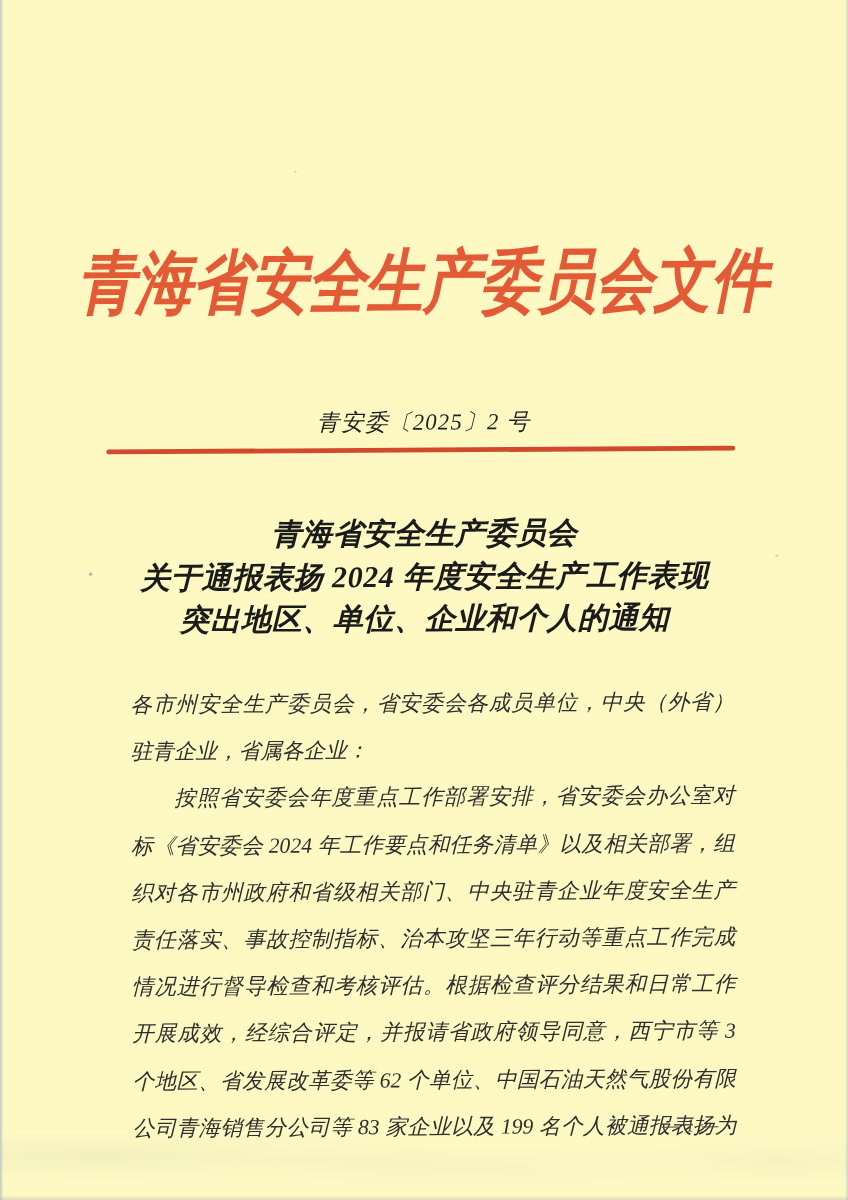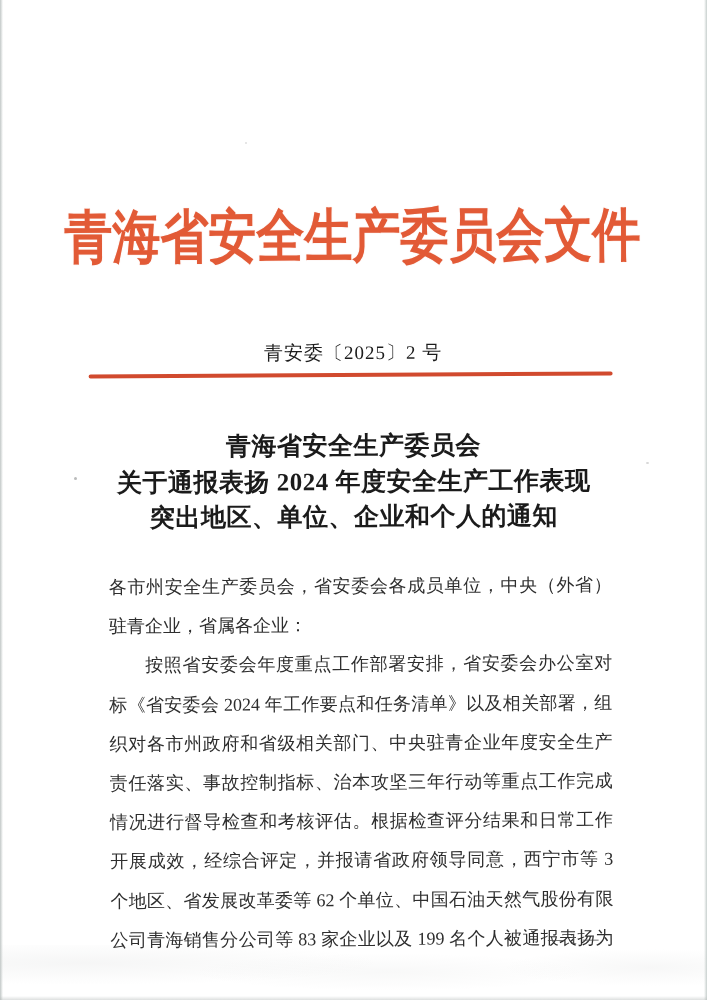--- a/index.html
+++ b/index.html
@@ -113,21 +113,21 @@
     position: absolute;
     top: 931px; right: 110px;
     font-size: 15.5px;
     letter-spacing: 1px;
     color: #4a4a4a;
   }
 </style>
 </head>
 <body>
 
-<div class="viewport" style="background: #ffffff;">
+<div class="viewport" style="background: #fef9c3; font-style: italic;">
   <div class="tilt">
 
     <div class="letterhead" style="color: rgb(226, 90, 54);">青海省安全生产委员会文件</div>
 
     <div class="docnum">青安委〔2025〕2 号</div>
 
     <div class="redline" style="background: rgb(209, 74, 46);"></div>
 
     <div class="doc-title" style="color: rgb(27, 27, 27);">
       <div>青海省安全生产委员会</div>

